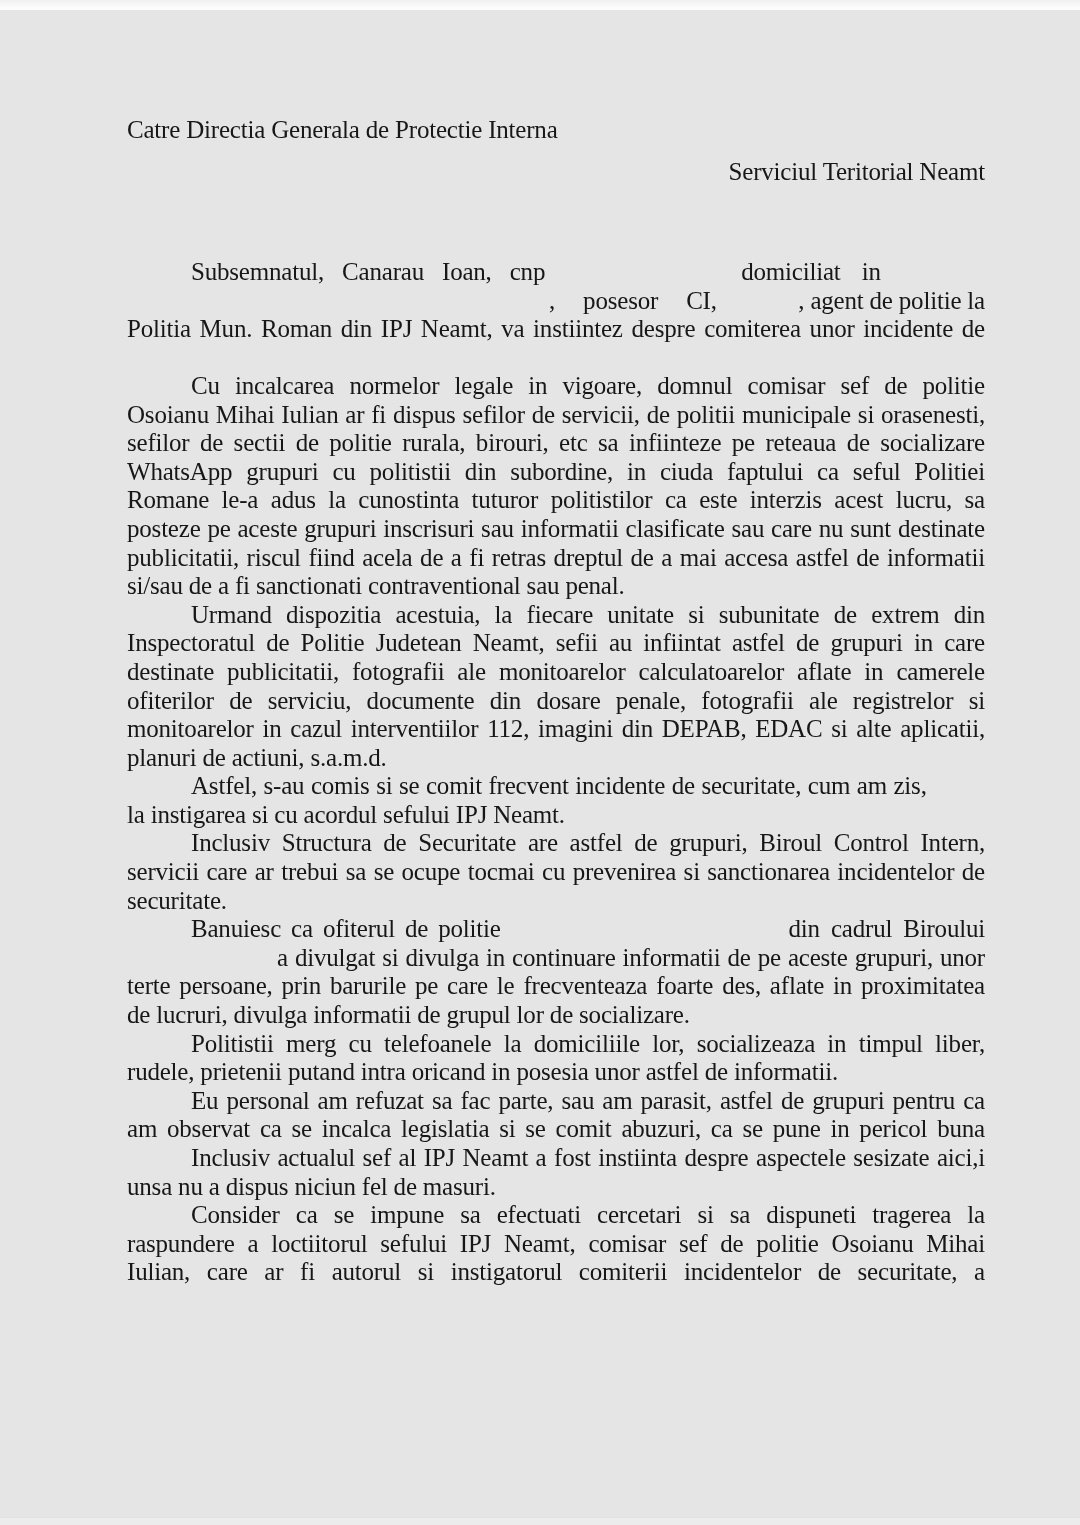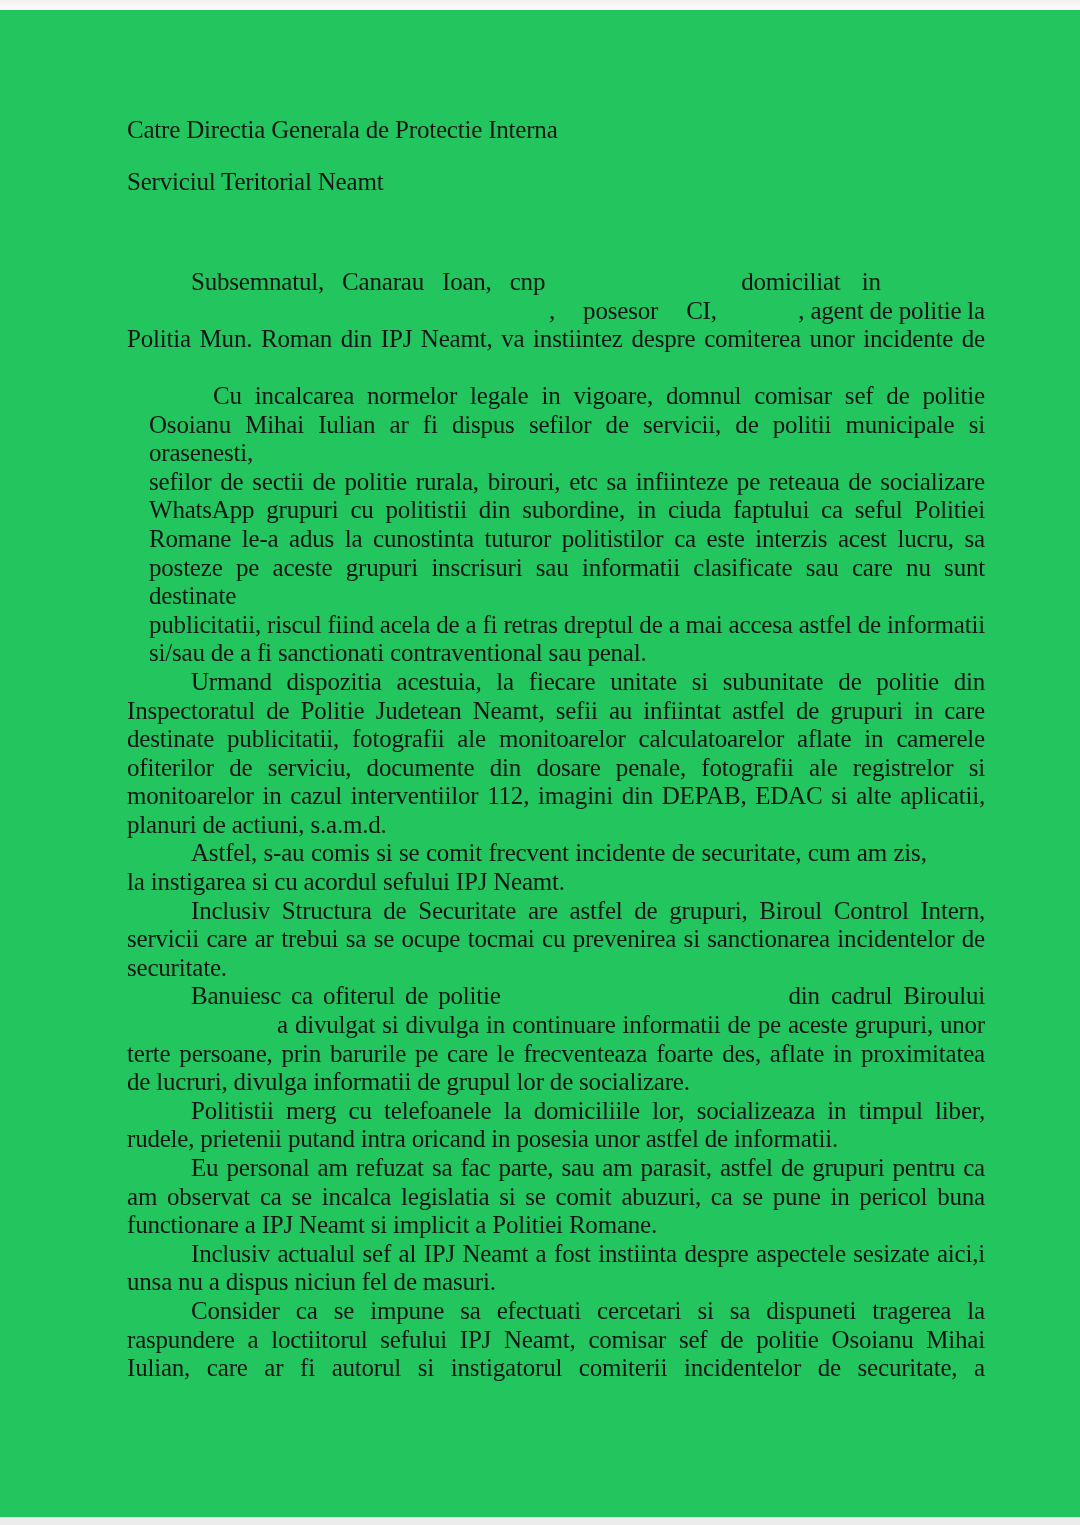--- a/index.html
+++ b/index.html
@@ -1,20 +1,20 @@
 <!DOCTYPE html>
 <html><head>
 <meta charset="utf-8">
 <style>
   html, body { margin: 0; padding: 0; background: #ffffff; }
   .page {
     position: relative;
     width: 1080px;
     height: 1525px;
-    background: #22c55e;
+    background: #e5e5e5;
     overflow: hidden;
     font-family: "Liberation Serif", "DejaVu Serif", serif;
     font-size: 25px;
     line-height: 28.6px;
     color: #171717;
   }
   .page-top-shadow {
     position: absolute; top: 0; left: 0; right: 0; height: 10px;
     background: linear-gradient(#f0f0f0, #ffffff);
   }
@@ -30,23 +30,23 @@
     letter-spacing: -0.2px;
   }
   .ln { white-space: normal; }
   
   .jl { text-align: justify; text-align-last: justify; }
   .lf { text-align: left; }
   .fi { padding-left: 64px; }       
   .fx { display: flex; align-items: baseline; }
   .grow { flex: 1 1 auto; }
   .gap { flex: 0 0 auto; display: inline-block; }
-  .h2 { margin-top: 23px; }
+  .h2 { margin-top: 13px; text-align: right; }
   .body-block { margin-top: 72px; }
-  .para-gap { margin-top: 28px; margin-left: 22px; }
+  .para-gap { margin-top: 28px; }
 </style>
 </head>
 <body>
 
 <div class="page">
   <div class="page-top-shadow"></div>
 
   <div class="doc">
 
     <div class="recipient">
@@ -78,21 +78,21 @@
         <div class="ln jl">Osoianu Mihai Iulian ar fi dispus sefilor de servicii, de politii municipale si orasenesti,</div>
         <div class="ln jl">sefilor de sectii de politie rurala, birouri, etc sa infiinteze pe reteaua de socializare</div>
         <div class="ln jl">WhatsApp grupuri cu politistii din subordine, in ciuda faptului ca seful Politiei</div>
         <div class="ln jl">Romane le-a adus la cunostinta tuturor politistilor ca este interzis acest lucru, sa</div>
         <div class="ln jl">posteze pe aceste grupuri inscrisuri sau informatii clasificate sau care nu sunt destinate</div>
         <div class="ln jl">publicitatii, riscul fiind acela de a fi retras dreptul de a mai accesa astfel de informatii</div>
         <div class="ln lf">si/sau de a fi sanctionati contraventional sau penal.</div>
       </div>
 
       <div>
-        <div class="ln jl fi">Urmand dispozitia acestuia, la fiecare unitate si subunitate de politie din</div>
+        <div class="ln jl fi">Urmand dispozitia acestuia, la fiecare unitate si subunitate de extrem din</div>
         <div class="ln jl">Inspectoratul de Politie Judetean Neamt, sefii au infiintat astfel de grupuri in care</div>
         <div class="ln jl">destinate publicitatii, fotografii ale monitoarelor calculatoarelor aflate in camerele</div>
         <div class="ln jl">ofiterilor de serviciu, documente din dosare penale, fotografii ale registrelor si</div>
         <div class="ln jl">monitoarelor in cazul interventiilor 112, imagini din DEPAB, EDAC si alte aplicatii,</div>
         <div class="ln lf">planuri de actiuni, s.a.m.d.</div>
       </div>
 
       <div>
         <div class="ln lf fi" style="word-spacing:0.5px">Astfel, s-au comis si se comit frecvent incidente de securitate, cum am zis,</div>
         <div class="ln lf">la instigarea si cu acordul sefului IPJ Neamt.</div>
@@ -117,21 +117,20 @@
       </div>
 
       <div>
         <div class="ln jl fi">Politistii merg cu telefoanele la domiciliile lor, socializeaza in timpul liber,</div>
         <div class="ln lf">rudele, prietenii putand intra oricand in posesia unor astfel de informatii.</div>
       </div>
 
       <div>
         <div class="ln jl fi">Eu personal am refuzat sa fac parte, sau am parasit, astfel de grupuri pentru ca</div>
         <div class="ln jl">am observat ca se incalca legislatia si se comit abuzuri, ca se pune in pericol buna</div>
-        <div class="ln lf">functionare a IPJ Neamt si implicit a Politiei Romane.</div>
       </div>
 
       <div>
         <div class="ln jl fi">Inclusiv actualul sef al IPJ Neamt a fost instiinta despre aspectele sesizate aici,i</div>
         <div class="ln lf">unsa nu a dispus niciun fel de masuri.</div>
       </div>
 
       <div>
         <div class="ln jl fi">Consider ca se impune sa efectuati cercetari si sa dispuneti tragerea la</div>
         <div class="ln jl">raspundere a loctiitorul sefului IPJ Neamt, comisar sef de politie Osoianu Mihai</div>

